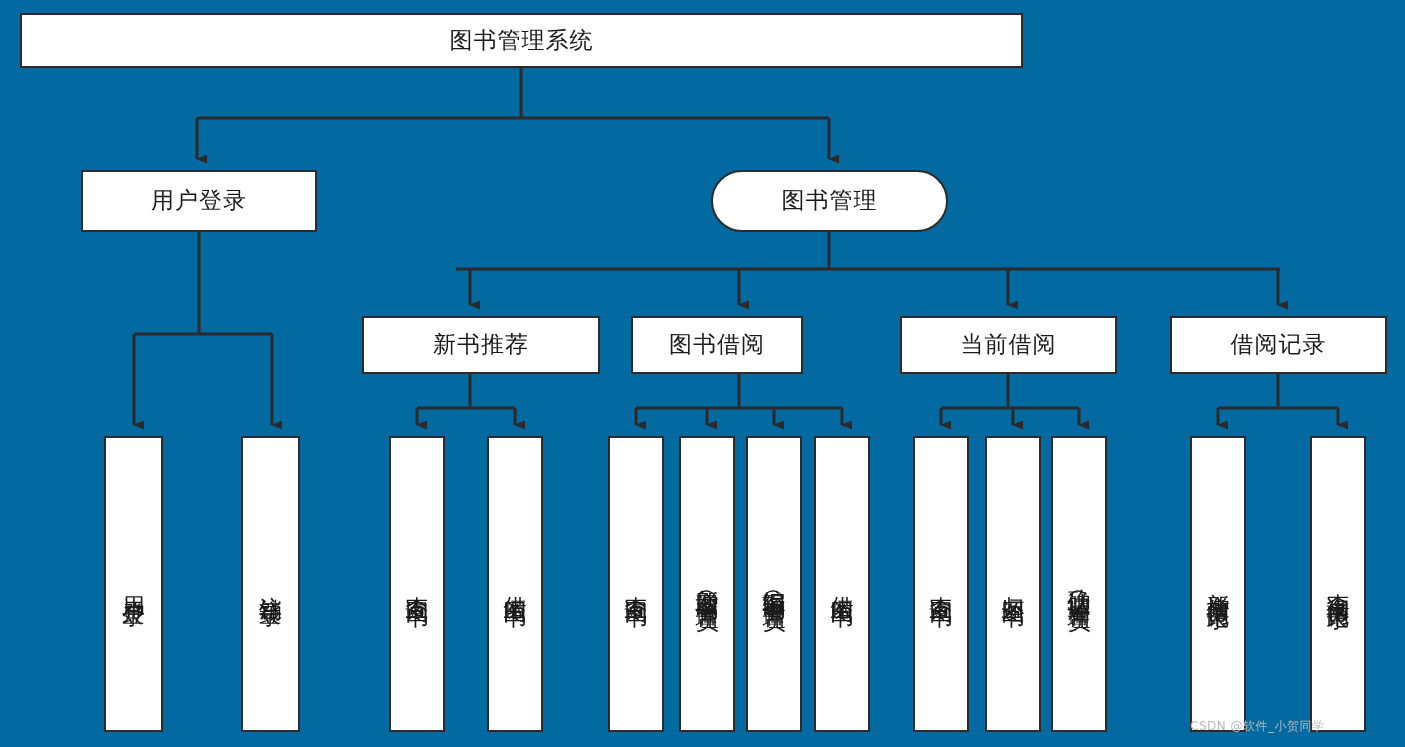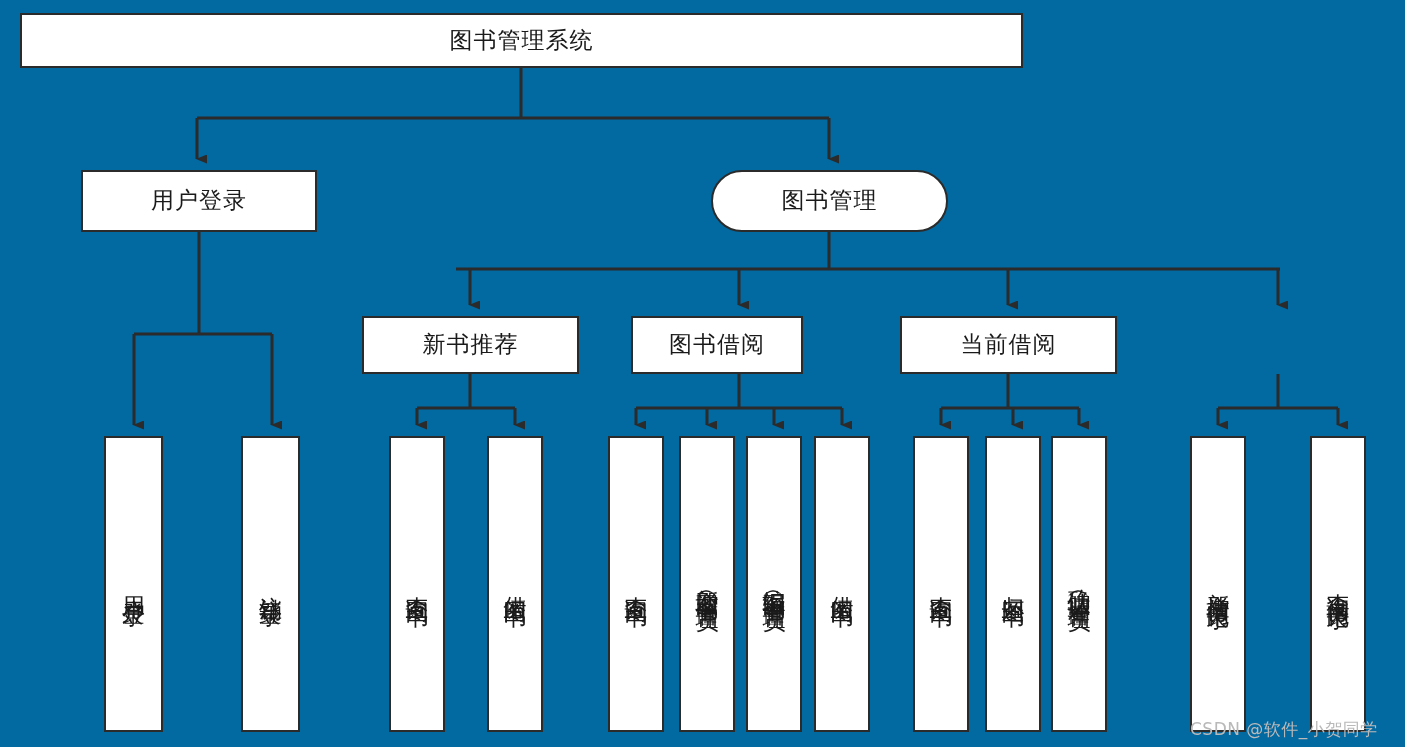--- a/index.html
+++ b/index.html
@@ -52,21 +52,21 @@
     padding: 6px 0;
   }
   .node.vert .vtext {
     writing-mode: vertical-rl;
     text-orientation: upright;
     display: block;
     white-space: nowrap;
   }
   .watermark {
     position: absolute;
-    font-size: 17px;
+    font-size: 12px;
     color: #b9b9b9;
     white-space: nowrap;
     z-index: 3;
     letter-spacing: 0.5px;
   }
 </style>
 </head>
 <body>
 
 <div id="canvas">
@@ -125,28 +125,31 @@
     <span>图书管理系统</span>
   </div>
 
   <div class="node horiz" style="left:81px; top:170px; width:236px; height:62px;">
     <span>用户登录</span>
   </div>
   <div class="node horiz" style="left:711px; top:170px; width:237px; height:62px;border-radius:31px;">
     <span>图书管理</span>
   </div>
 
-  <div class="node horiz" style="left:362px; top:316px; width:217px; height:58px;">
+  <div class="node horiz" style="left:362px; top:316px; width:238px; height:58px;">
     <span>新书推荐</span>
   </div>
   <div class="node horiz" style="left:631px; top:316px; width:172px; height:58px;">
     <span>图书借阅</span>
   </div>
   <div class="node horiz" style="left:900px; top:316px; width:217px; height:58px;justify-content:center;">
     <span>当前借阅</span>
+  </div>
+  <div class="node horiz" style="left:1170px; top:316px; width:217px; height:58px;">
+    <span>借阅记录</span>
   </div>
 
   <div class="node vert" style="left:104px; top:436px; width:59px; height:296px;">
     <span class="vtext">用户登录</span>
   </div>
   <div class="node vert" style="left:241px; top:436px; width:59px; height:296px;">
     <span class="vtext">注销登录</span>
   </div>
 
   <div class="node vert" style="left:389px; top:436px; width:56px; height:296px;">

